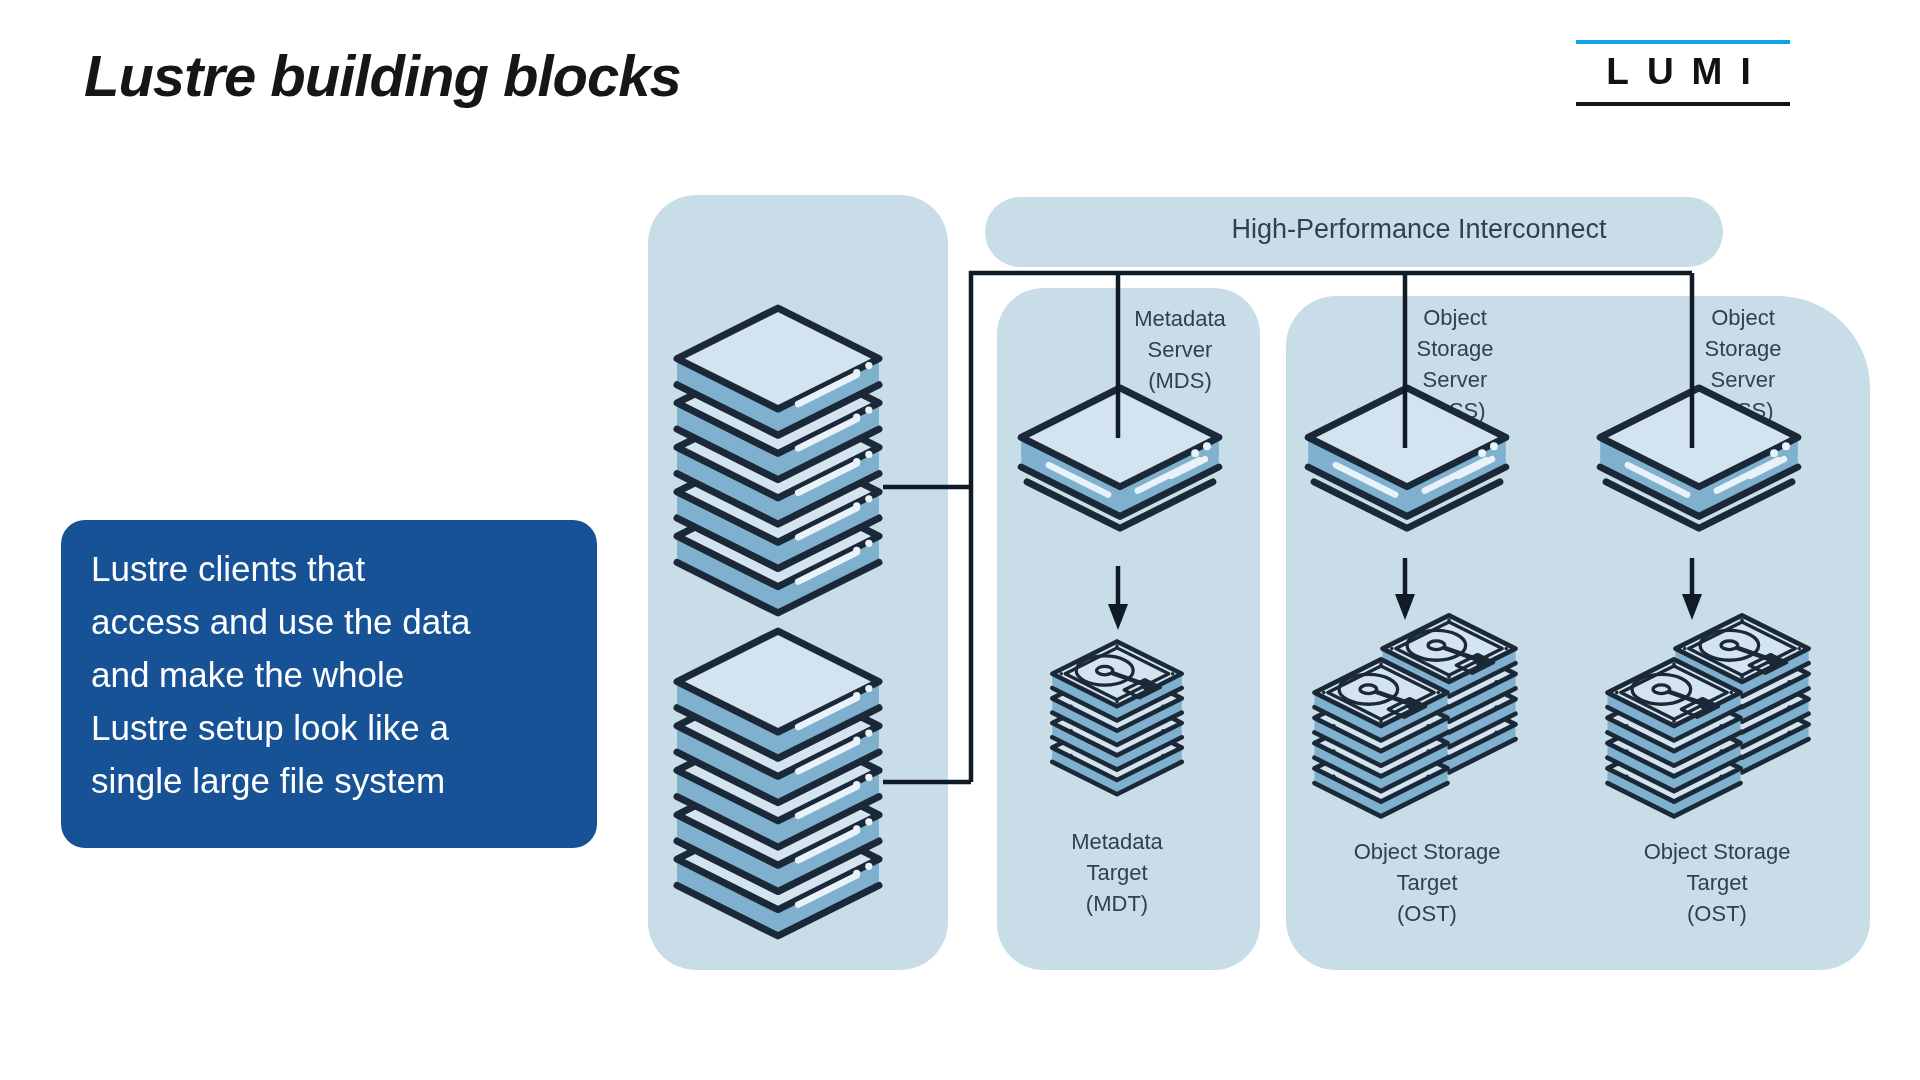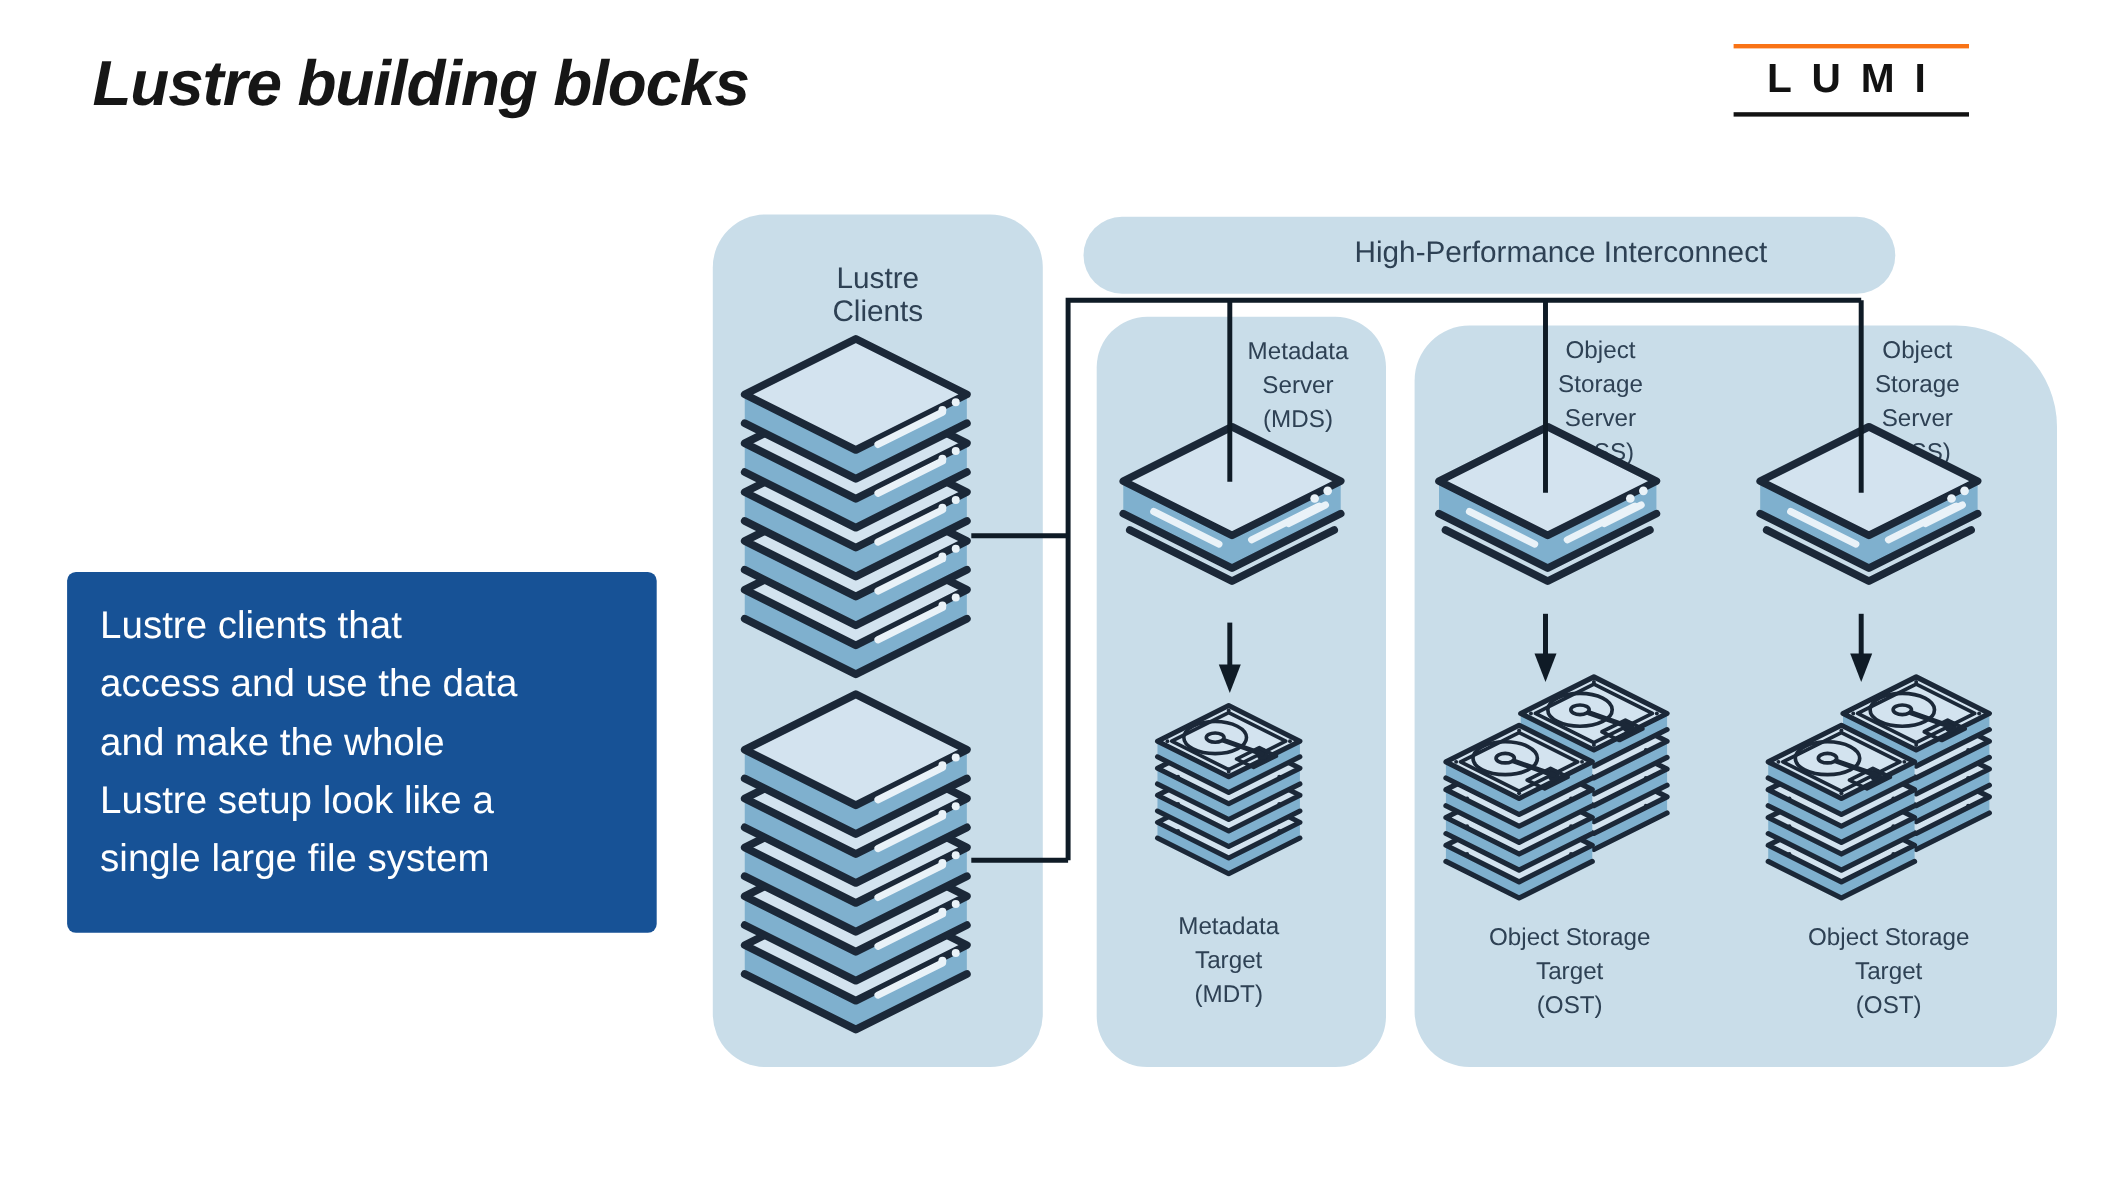--- a/index.html
+++ b/index.html
@@ -11,25 +11,25 @@
     --conn:#0f1b26;
     --label:#2e4154;
     --detail:#e9f2f8;
   }
   html,body{margin:0;padding:0;background:#ffffff;}
   .slide{position:relative;width:1920px;height:1080px;background:#ffffff;overflow:hidden;
          font-family:"Liberation Sans", sans-serif;}
   .title{position:absolute;left:84px;top:42px;font-size:58px;font-weight:700;
          color:#161616;letter-spacing:-1px;font-style:italic;}
   .lumi{position:absolute;left:1576px;top:40px;width:214px;
-        border-top:4px solid #f97316;border-bottom:4px solid #121212;
+        border-top:4px solid #0ea5e9;border-bottom:4px solid #121212;
         padding:7px 0 9px 0;text-align:center;font-weight:700;font-size:37px;
         letter-spacing:18px;padding-left:9px;box-sizing:border-box;color:#121212;}
   .callout{position:absolute;left:61px;top:520px;width:536px;height:328px;
-           background:var(--accent);border-radius:8px;box-sizing:border-box;
+           background:var(--accent);border-radius:24px;box-sizing:border-box;
            padding:22px 18px 0 30px;}
   .callout p{margin:0;color:#ffffff;font-size:35px;line-height:53px;white-space:pre-line;}
   .panel{position:absolute;background:var(--panel);}
   .panel-clients{left:648px;top:195px;width:300px;height:775px;border-radius:48px;}
   .panel-mds{left:997px;top:288px;width:263px;height:682px;border-radius:46px;}
   .panel-oss{left:1286px;top:296px;width:584px;height:674px;border-radius:50px 92px 50px 50px;}
   .bar{position:absolute;left:985px;top:197px;width:738px;height:70px;
        background:var(--panel);border-radius:35px;}
   .bar-label{position:absolute;left:1050px;top:197px;width:738px;height:65px;
              display:flex;align-items:center;justify-content:center;
@@ -120,22 +120,20 @@
 Lustre setup look like a
 single large file system</p>
   </div>
 
   <div class="panel panel-clients"></div>
   <div class="panel panel-mds"></div>
   <div class="panel panel-oss"></div>
   <div class="bar"></div>
   <div class="bar-label">High-Performance Interconnect</div>
 
-  <div class="lbl lbl-clients">Lustre
-Clients</div>
   <div class="lbl lbl-mds">Metadata
 Server
 (MDS)</div>
   <div class="lbl lbl-oss1">Object
 Storage
 Server
 (OSS)</div>
   <div class="lbl lbl-oss2">Object
 Storage
 Server

